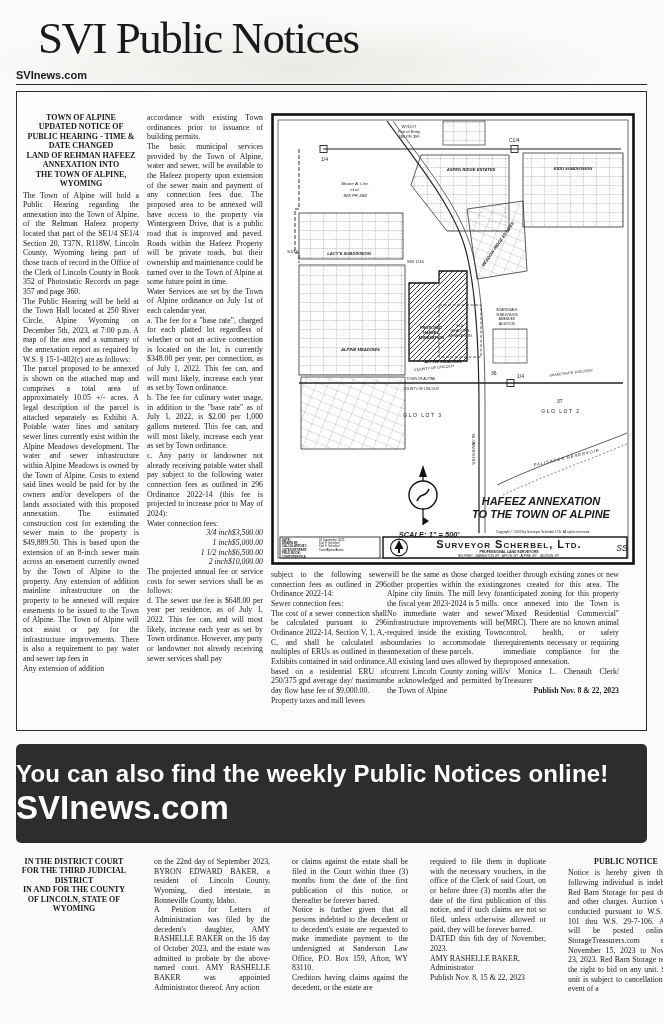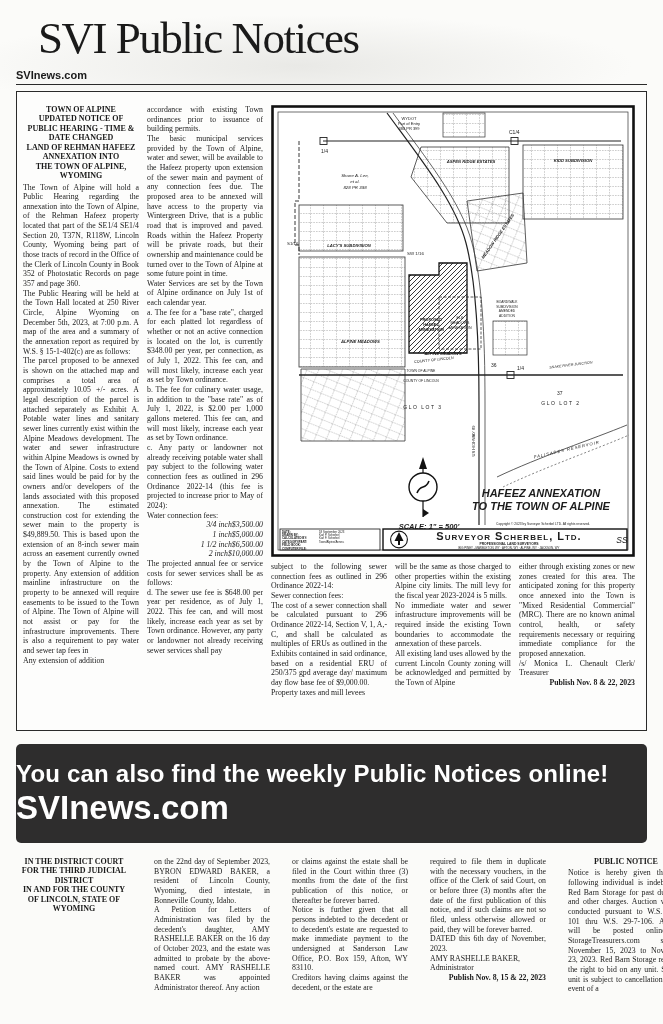--- a/index.html
+++ b/index.html
@@ -7,31 +7,31 @@
         font-family:"Liberation Serif",serif;color:#1a1a1a;}
   .header-bg{position:absolute;top:10px;left:0;width:663px;height:80px;
         background:radial-gradient(ellipse at 45% 70%, #e9e9e6 0%, rgba(233,233,230,0) 65%);}
   .masthead{position:relative;padding:16px 16px 0 16px;}
   .masthead h1{margin:0 0 0 22px;font-size:45px;font-weight:normal;letter-spacing:-1.5px;line-height:1;}
   .metaline{display:flex;justify-content:space-between;align-items:flex-end;
         border-bottom:1.6px solid #2a2a2a;padding:6px 0 3px 0;margin-top:2px;}
   .site{font-family:"Liberation Sans",sans-serif;font-weight:bold;font-size:11px;}
   .dateline{font-family:"Liberation Sans",sans-serif;font-size:8.5px;color:#8a8a8a;}
   .dateline b{color:#111;}
-  .noticebox{margin:6px 16px 0 16px;border:1.6px solid #2a2a2a;padding:13px 6px;
+  .noticebox{margin:6px 16px 0 16px;border:1.6px solid #2a2a2a;padding:21px 6px;
         height:640px;display:flex;gap:8px;box-sizing:border-box;background:#fdfdfc;}
   .col{width:116px;flex:0 0 116px;font-size:7.8px;line-height:1.24;text-align:justify;overflow:hidden;}
   .paras{white-space:pre-line;}
   .nhead{font-weight:bold;text-align:center;font-size:8px;line-height:1.18;white-space:pre-line;margin-bottom:2px;}
   .rightwrap{width:364px;flex:0 0 364px;display:flex;flex-direction:column;}
-  .subcols{display:flex;gap:8px;margin-top:5px;}
+  .subcols{display:flex;margin-top:5px;}
   .subcols .col{width:116px;}
   .feerow{display:flex;justify-content:flex-end;font-style:italic;}
   .pubright{text-align:right;font-weight:bold;}
-  .pubcenter{text-align:right;font-weight:bold;}
+  .pubcenter{text-align:left;font-weight:normal;}
   .banner{margin:13px 16px 0 16px;background:#2e2d2d;border-radius:5px;height:99px;
         display:flex;flex-direction:column;justify-content:center;align-items:flex-start;
         font-family:"Liberation Sans",sans-serif;color:#fff;}
   .banner .l1{font-size:24px;font-weight:bold;letter-spacing:.2px;}
   .banner .l2{font-size:33px;font-weight:bold;margin-top:1px;}
   .bottomcols{margin:14px 16px 0 16px;display:flex;gap:22px;}
   svg text{font-family:"Liberation Sans",sans-serif;fill:#1c1c1c;}
   .mapbox{border:0;}
 </style>
 </head>

